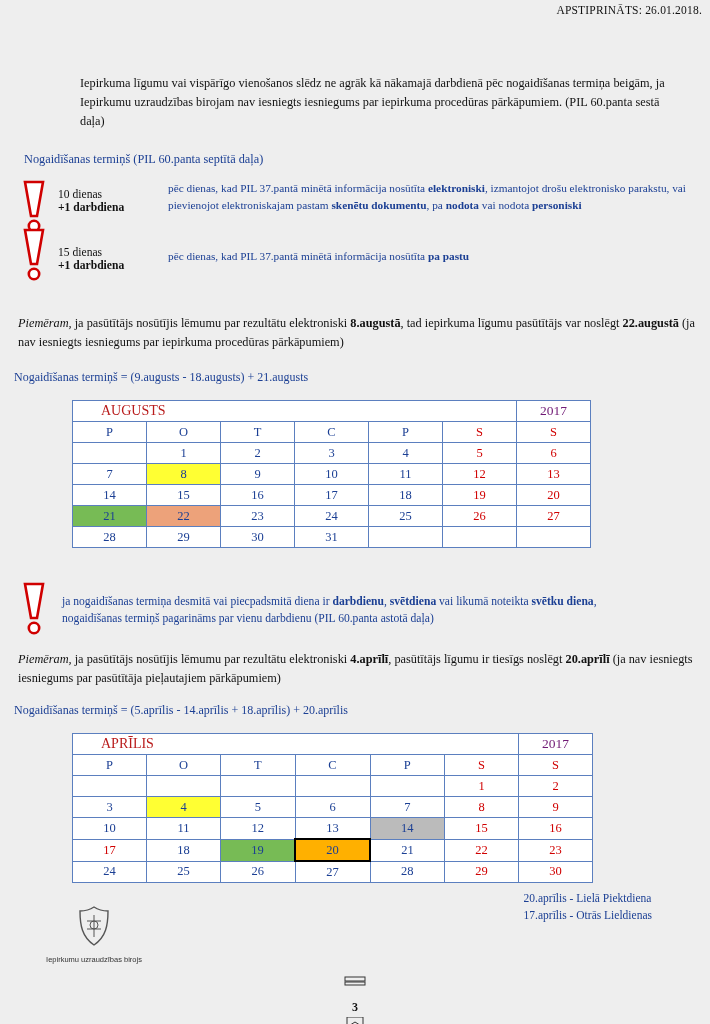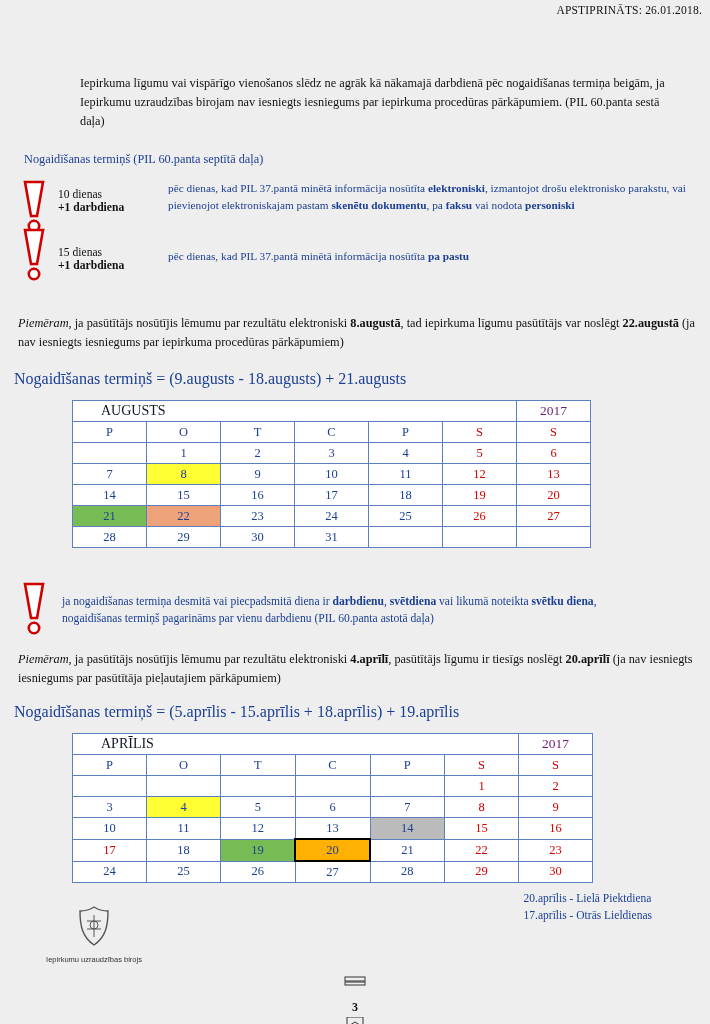--- a/index.html
+++ b/index.html
@@ -57,41 +57,41 @@
   .term-text {
     position:absolute; width:520px; font-size:11.3px; color:#1b3f94; line-height:1.5;
   }
   .term-text b { color:#1b3f94; font-weight:bold; }
   .example {
     position:absolute; left:10px; width:690px; font-size:12.3px; line-height:1.55; color:#111;margin-left:8px;
   }
   .example i { font-style:italic; }
   .example b { font-weight:bold; }
   .calc {
-    position:absolute; left:14px; font-size:16px; color:#1b3f94;
+    position:absolute; left:14px; font-size:12px; color:#1b3f94;
   }
   
   table.cal {
     position:absolute;
     border-collapse:collapse;
     font-size:12.5px;
     background:#ffffff;
   }
   table.cal td, table.cal th {
     border:1px solid #5b7fbf;
     width:73px; height:20px;
     text-align:center;
     color:#1b3f94;
     font-weight:normal;
     padding:0;
     font-family:"Liberation Serif", serif;
   }
   table.cal td.sat, table.cal td.sun, table.cal th.sat, table.cal th.sun { color:#d00000; }
   table.cal .monthname {
-    text-align:left; padding-left:28px; font-size:14px; color:#0f172a;
+    text-align:left; padding-left:28px; font-size:14px; color:#b91c1c;
   }
   table.cal .yearcell { font-size:13.5px; color:#701a75; }
   td.hl-yellow { background:#ffff33; }
   td.hl-orange { background:#eda27a; }
   td.hl-green  { background:#77bb55; color:#1b3f94; }
   td.hl-gold   { background:#ffb000; border:2px solid #000 !important; }
   td.hl-gray   { background:#bbbbbb; color:#d00000; }
   td.empty { background:#fff; }
   .note-excl-text {
     position:absolute; width:565px; font-size:11.6px; line-height:1.5; color:#1b3f94;
@@ -125,21 +125,21 @@
   <div class="excl" style="left:22px; top:180px;">
     <svg width="26" height="54" viewBox="0 0 26 54">
       <path d="M3 2 L21 2 L15 36 L9 36 Z" fill="#ffffff" stroke="#d00000" stroke-width="2.6"></path>
       <circle cx="12" cy="46" r="5.2" fill="#ffffff" stroke="#d00000" stroke-width="2.6"></circle>
     </svg>
   </div>
   <div class="term-label" style="left:58px; top:188px;">
     <span class="d1">10 dienas</span>
     <span class="d2">+1 darbdiena</span>
   </div>
-  <div class="term-text" style="left:168px; top:180px;">pēc dienas, kad PIL 37.pantā minētā informācija nosūtīta <b>elektroniski</b>, izmantojot drošu elektronisko parakstu, vai pievienojot elektroniskajam pastam <b>skenētu dokumentu</b>, pa <b>faksu</b> vai nodota <b>personiski</b></div>
+  <div class="term-text" style="left:168px; top:180px;">pēc dienas, kad PIL 37.pantā minētā informācija nosūtīta <b>elektroniski</b>, izmantojot drošu elektronisko parakstu, vai pievienojot elektroniskajam pastam <b>skenētu dokumentu</b>, pa <b>nodota</b> vai nodota <b>personiski</b></div>
 
   <div class="excl" style="left:22px; top:228px;">
     <svg width="26" height="54" viewBox="0 0 26 54">
       <path d="M3 2 L21 2 L15 36 L9 36 Z" fill="#ffffff" stroke="#d00000" stroke-width="2.6"></path>
       <circle cx="12" cy="46" r="5.2" fill="#ffffff" stroke="#d00000" stroke-width="2.6"></circle>
     </svg>
   </div>
   <div class="term-label" style="left:58px; top:246px;">
     <span class="d1">15 dienas</span>
     <span class="d2">+1 darbdiena</span>
@@ -214,21 +214,21 @@
 
   <div class="excl" style="left:22px; top:582px;">
     <svg width="26" height="54" viewBox="0 0 26 54">
       <path d="M3 2 L21 2 L15 36 L9 36 Z" fill="#ffffff" stroke="#d00000" stroke-width="2.6"></path>
       <circle cx="12" cy="46" r="5.2" fill="#ffffff" stroke="#d00000" stroke-width="2.6"></circle>
     </svg>
   </div>
   <div class="note-excl-text" style="left:62px; top:593px;">ja nogaidīšanas termiņa desmitā vai piecpadsmitā diena ir <b>darbdienu</b>, <b>svētdiena</b> vai likumā noteikta <b>svētku diena</b>, nogaidīšanas termiņš pagarināms par vienu darbdienu (PIL 60.panta astotā daļa)</div>
 
   <div class="example" style="top:650px;"><i>Piemēram,</i> ja pasūtītājs nosūtījis lēmumu par rezultātu elektroniski <b>4.aprīlī</b>, pasūtītājs līgumu ir tiesīgs noslēgt <b>20.aprīlī</b> (ja nav iesniegts iesniegums par pasūtītāja pieļautajiem pārkāpumiem)</div>
-  <div class="calc" style="top:703px;">Nogaidīšanas termiņš = (5.aprīlis - 15.aprīlis + 18.aprīlis) + 19.aprīlis</div>
+  <div class="calc" style="top:703px;">Nogaidīšanas termiņš = (5.aprīlis - 14.aprīlis + 18.aprīlis) + 20.aprīlis</div>
 
   <table class="cal" id="cal1" style="left:72px; top:733px;">
       <tbody>
         <tr>
           <td class="monthname" colspan="6">APRĪLIS</td>
           <td class="yearcell">2017</td>
         </tr>
         <tr>
           <th class="">P</th>
           <th class="">O</th>

